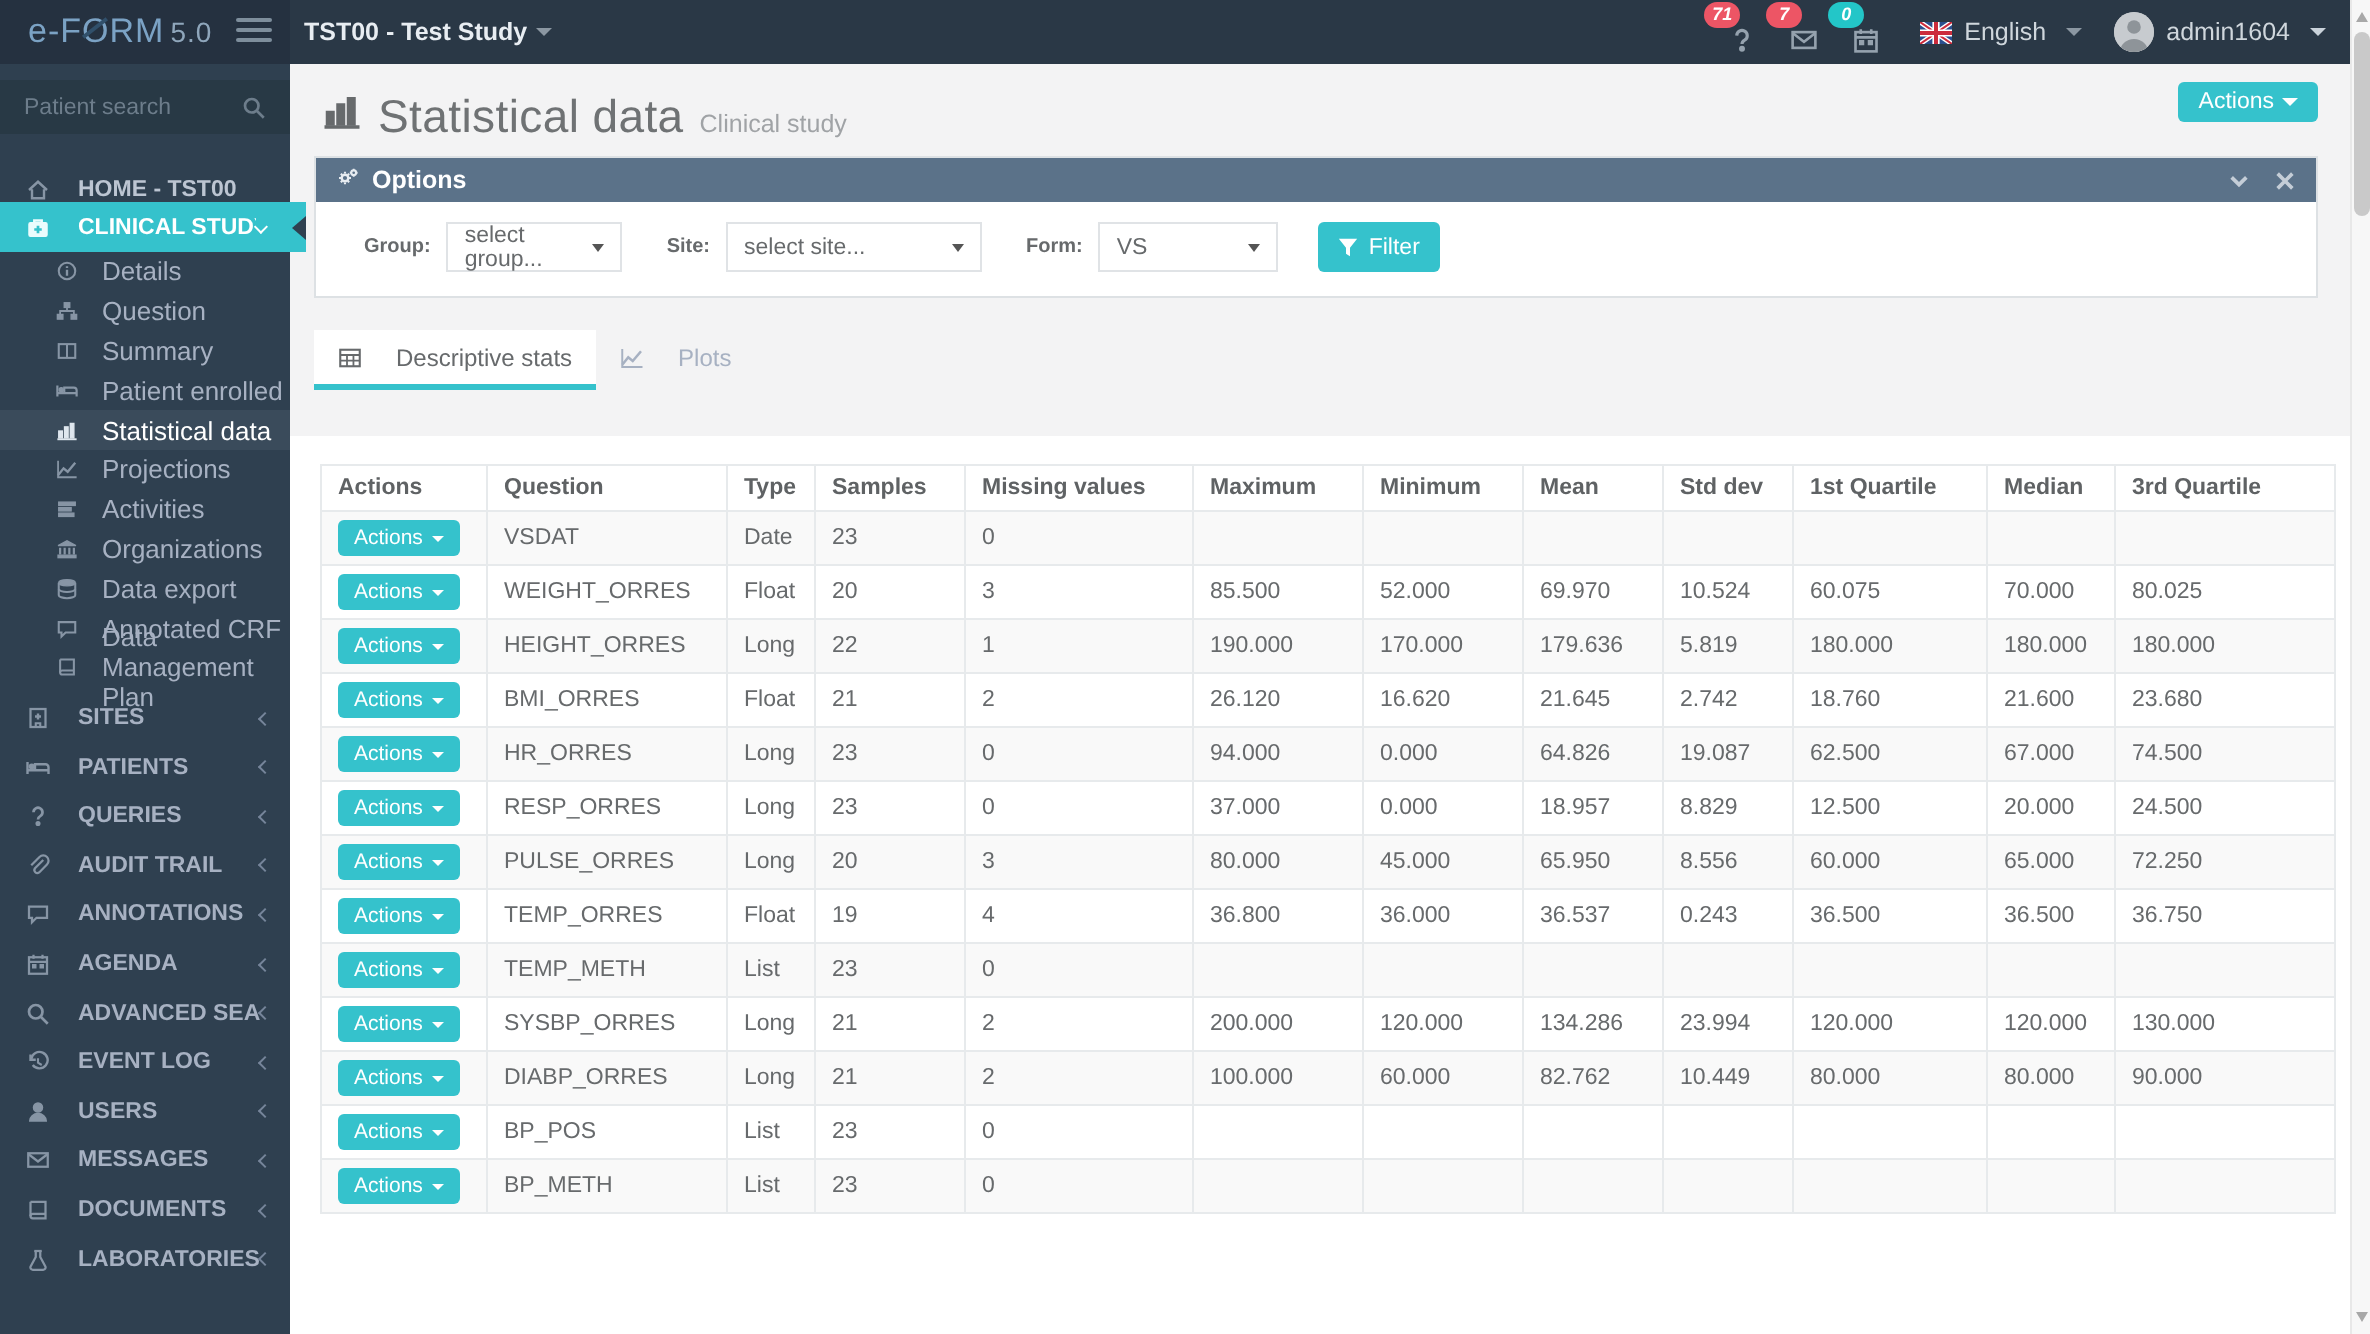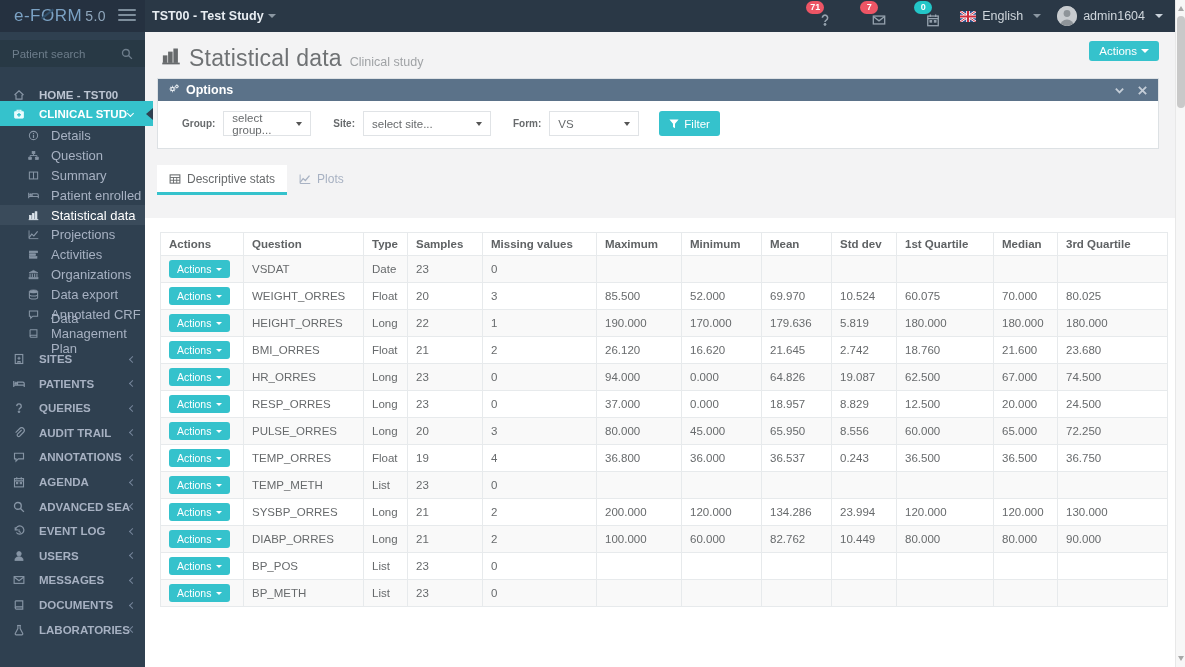--- a/index.html
+++ b/index.html
@@ -79,21 +79,21 @@
   .opt-label:first-child { margin-left:12px; }
   .fake-select { height:25px; border:1px solid #e0e3e6; background:#fff; display:flex; align-items:center;
                  justify-content:space-between; padding:0 8px; font-size:11.5px; color:#676a6c; cursor:pointer; }
   .fake-select .sel-caret { width:0; height:0; border-left:3.5px solid transparent; border-right:3.5px solid transparent; border-top:4px solid #555; }
   .filter-btn { margin-left:12px; background:#35c2cc; color:#fff; border:none; height:25px; padding:0 10px;
                 border-radius:3px; font-size:11.5px; cursor:pointer; display:flex; align-items:center; gap:5px;
                 font-family:"Liberation Sans", sans-serif; }
   .filter-btn svg { width:10px; height:10px; }
 
   .tabs-row { display:flex; margin:16px 16px 0 12px; }
-  .tab { display:flex; align-items:center; gap:6px; padding:7px 12px 6px 12px; font-size:12px; color:#a7b1c2; cursor:pointer; border-bottom:3px solid transparent; }
+  .tab { display:flex; align-items:center; gap:17px; padding:7px 12px 6px 12px; font-size:12px; color:#a7b1c2; cursor:pointer; border-bottom:3px solid transparent; }
   .tab svg { width:12px; height:12px; }
   .tab.active { background:#fff; color:#676a6c; border-bottom:3px solid #35c2cc; }
 
   .tab-content { position:absolute; left:0; right:0; top:186px; bottom:0; background:#fff; padding:14px 16px 0 15px; }
   table.stats { border-collapse:collapse; table-layout:fixed; width:1007px; font-size:11.5px; }
   table.stats th, table.stats td { border:1px solid #e7eaec; padding:4px 8px; text-align:left; overflow:hidden;
         white-space:nowrap; height:24px; color:#676a6c; }
   table.stats th { font-weight:bold; color:#5f6264; height:23px; background:#fff; }
   table.stats tr.striped td { background:#f9f9f9; }
   .row-actions-btn { background:#35c2cc; color:#fff; border:none; font-size:10.5px; padding:3px 8px;
@@ -120,21 +120,21 @@
     <div class="hamburger">
         <span></span>
         <span></span>
         <span></span>
       </div>
     <div class="study-selector">
       <span>TST00 - Test Study</span>
         <span class="caret-down"></span>
     </div>
     <div class="topbar-right">
-      <div id="badge-cluster" style="display:flex; gap:32px;">
+      <div id="badge-cluster" style="display:flex; gap:9px;font-style:italic;">
           <div class="nav-badge-item">
             <span style="display:inline-flex">
               <svg viewBox="0 0 16 16" width="14" height="14" stroke="currentColor" fill="none" style="flex:none">
                 <path d="M5 5.5 a3 3 0 1 1 4.5 2.6 c-1 .6-1.5 1-1.5 2.2" fill="none" stroke-width="1.8"></path>
                 <circle cx="8" cy="13" r="1.2" fill="currentColor"></circle>
               </svg>
             </span>
             <span class="count-badge" style="background:#ed5565">71</span>
           </div>
           <div class="nav-badge-item">

